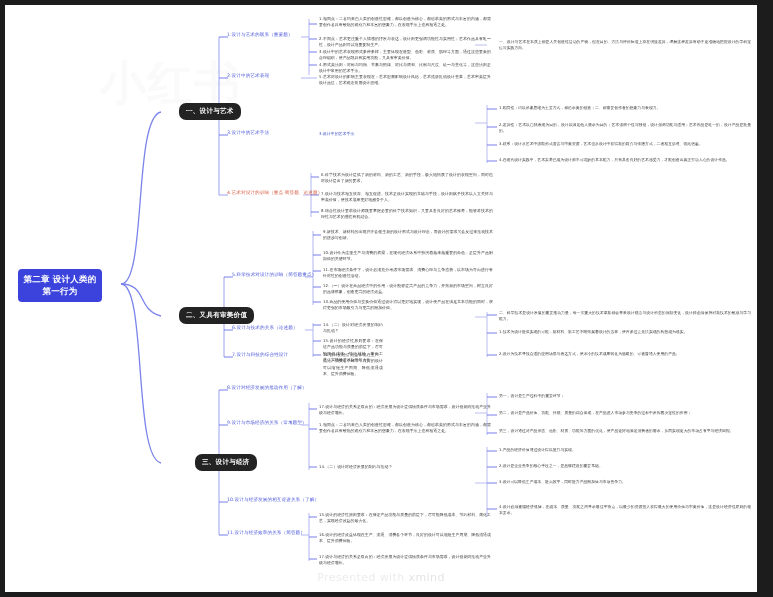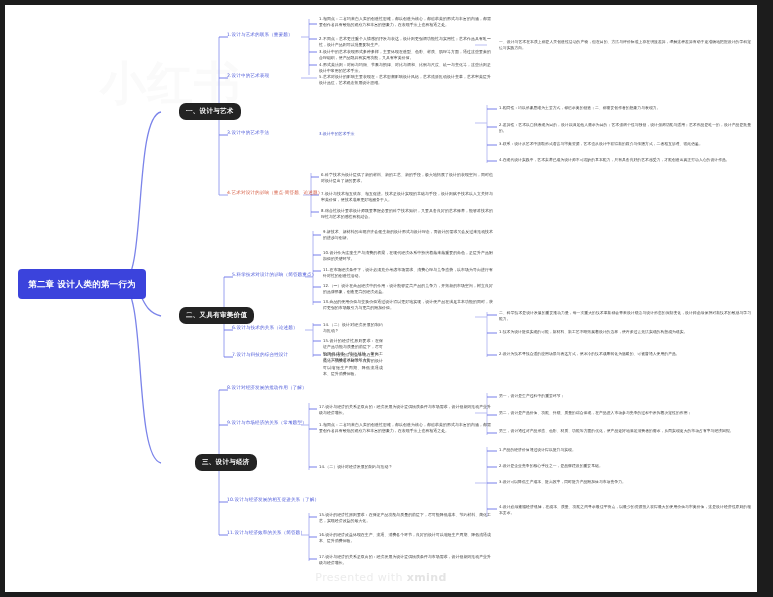--- a/index.html
+++ b/index.html
@@ -8,24 +8,24 @@
   #stage{position:relative;width:773px;height:597px;background:#1c1c1c;overflow:hidden;}
   #canvas{position:absolute;left:5px;top:5px;width:752px;height:587px;background:#ffffff;overflow:hidden;}
 
   #edges{position:absolute;left:0;top:0;width:752px;height:587px;pointer-events:none;}
 
   .wm-big{position:absolute;left:95px;top:48px;font-size:46px;font-weight:700;color:#fafafa;
           letter-spacing:1px;user-select:none;}
 
   .footer{position:absolute;left:0;bottom:8px;width:752px;text-align:center;font-size:11px;
           color:#ececec;letter-spacing:.4px;}
-  .footer b{font-weight:700;color:#e4e4e4;}
+  .footer b{font-weight:400;color:#e4e4e4;}
 
   
-  .root{position:absolute;left:13px;top:264px;width:128px;min-height:30px;background:#3B43DC;
+  .root{position:absolute;left:13px;top:264px;width:84px;min-height:30px;background:#3B43DC;
         border-radius:4px;color:#fff;font-size:8.5px;font-weight:700;line-height:1.45;
         display:flex;align-items:center;justify-content:center;text-align:center;padding:4px 5px;
         box-sizing:border-box;letter-spacing:.2px;}
 
   
   .branch{position:absolute;height:17px;background:#232323;border-radius:7px;color:#ffffff;
           font-size:6.5px;font-weight:600;display:flex;align-items:center;justify-content:center;
           padding:0 7px;box-sizing:border-box;letter-spacing:.3px;white-space:nowrap;margin-left:22px;}
 
   

